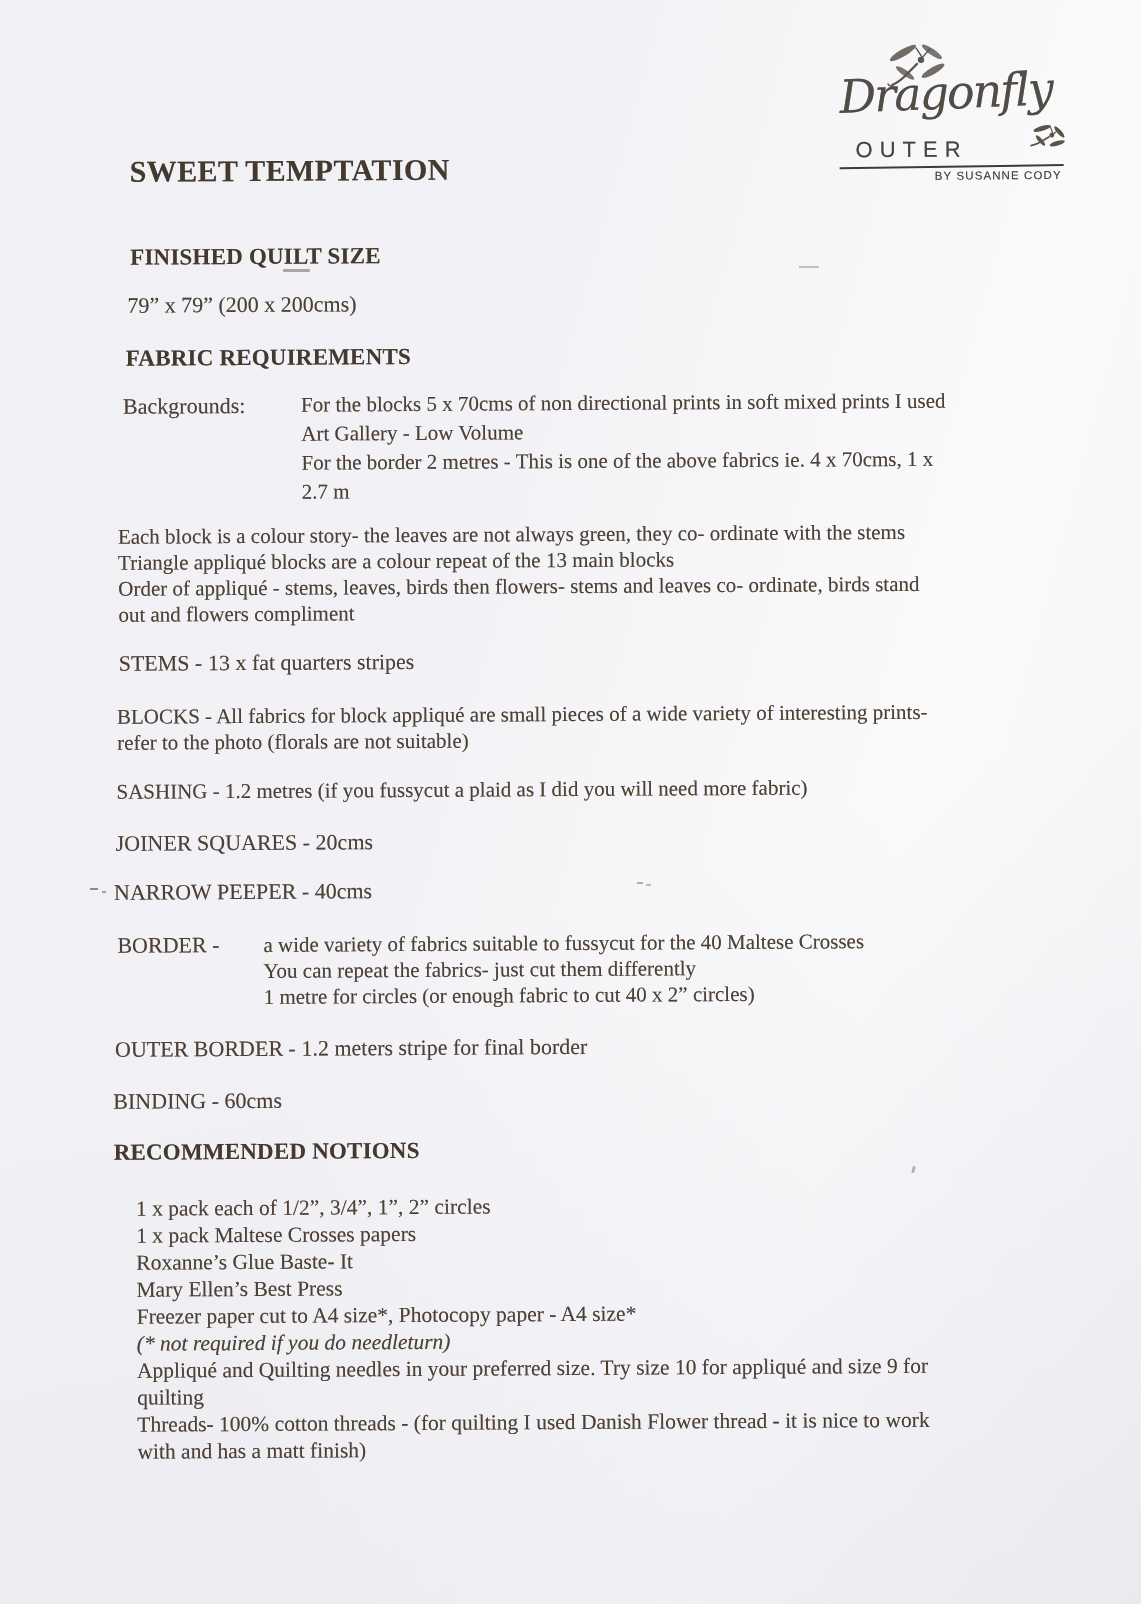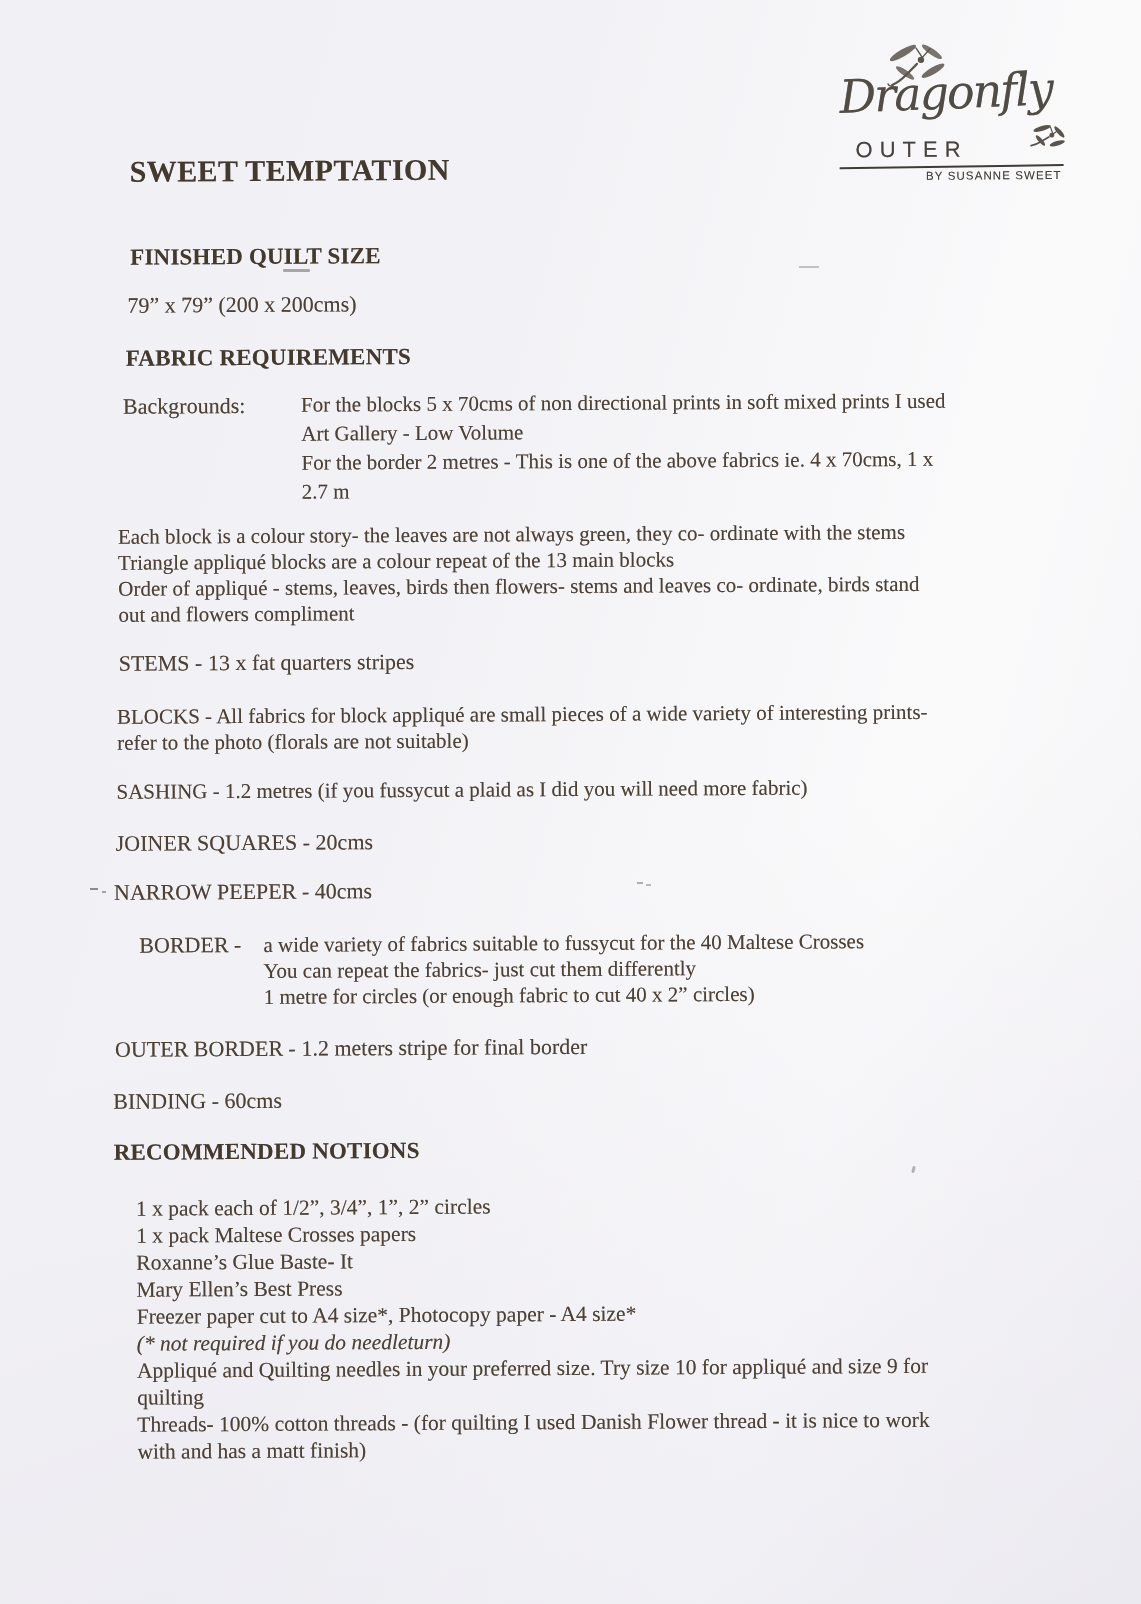--- a/index.html
+++ b/index.html
@@ -66,21 +66,21 @@
         <circle cx="36" cy="22" r="4" fill="#5a544c"></circle>
         <g fill="#5a544c">
           <ellipse cx="18" cy="15" rx="15" ry="4" transform="rotate(-30 18 15)"></ellipse>
           <ellipse cx="48" cy="33" rx="13" ry="3.8" transform="rotate(-30 48 33)"></ellipse>
           <ellipse cx="47" cy="14" rx="12" ry="3.5" transform="rotate(35 47 14)"></ellipse>
           <ellipse cx="20" cy="35" rx="11" ry="3.3" transform="rotate(35 20 35)"></ellipse>
         </g>
       </svg>
       <div class="studio">OUTER</div>
       <div class="rule"></div>
-      <div class="byline">BY SUSANNE SWEET</div>
+      <div class="byline">BY SUSANNE CODY</div>
     </div>
 
     <div class="abs h1" style="left:133px;top:152px;">SWEET TEMPTATION</div>
 
     <div class="abs h2" style="left:133px;top:242px;">FINISHED QUILT SIZE</div>
     <div class="abs body" style="left:130px;top:290px;">79” x 79” (200 x 200cms)</div>
 
     <div class="abs h2" style="left:128px;top:343px;">FABRIC REQUIREMENTS</div>
 
     <div class="abs row small" style="left:125px;top:389px;line-height:29px;">
@@ -107,21 +107,21 @@
       <div>refer to the photo (florals are not suitable)</div>
     </div>
 
     <div class="abs small" style="left:116px;top:777px;">SASHING - 1.2 metres (if you fussycut a plaid as I did you will need more fabric)</div>
 
     <div class="abs body" style="left:115px;top:828px;">JOINER SQUARES - 20cms</div>
 
     <div class="abs body" style="left:113px;top:877px;">NARROW PEEPER - 40cms</div>
 
     <div class="abs row small" style="left:116px;top:930px;line-height:26px;">
-      <div class="lbl body" style="width:146px;text-align:center;">BORDER -</div>
+      <div class="lbl body" style="width:146px;">BORDER -</div>
       <div class="lines">
         <div>a wide variety of fabrics suitable to fussycut for the 40 Maltese Crosses</div>
         <div>You can repeat the fabrics- just cut them differently</div>
         <div>1 metre for circles (or enough fabric to cut 40 x 2” circles)</div>
       </div>
     </div>
 
     <div class="abs body" style="left:113px;top:1034px;">OUTER BORDER - 1.2 meters stripe for final border</div>
 
     <div class="abs body" style="left:111px;top:1086px;">BINDING - 60cms</div>

